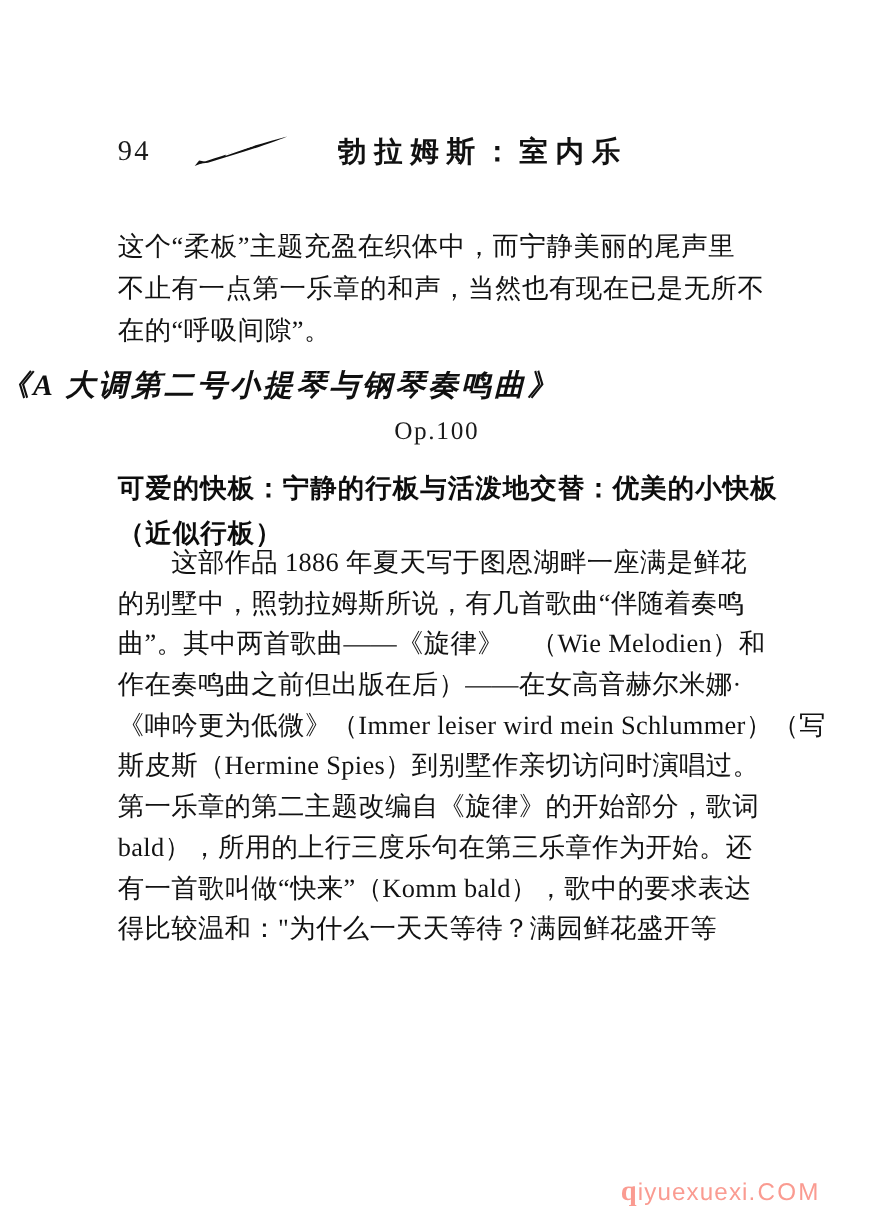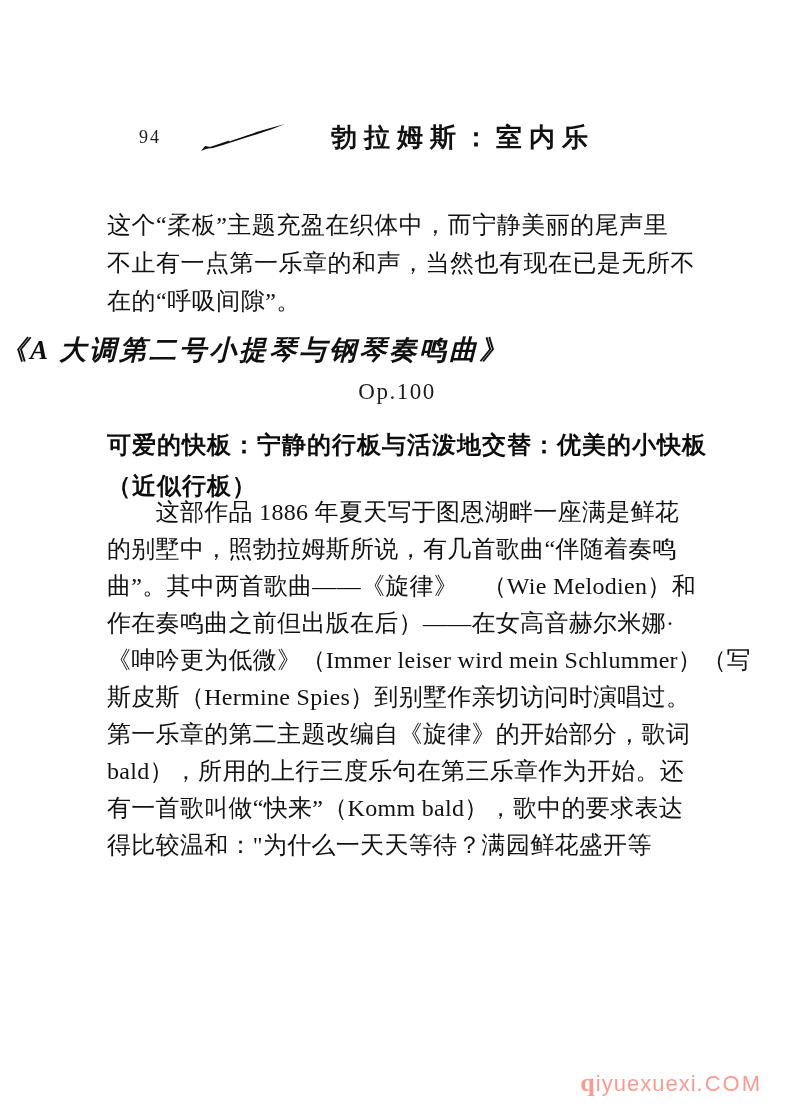--- a/index.html
+++ b/index.html
@@ -18,24 +18,23 @@
   .page-header {
     position: absolute;
     top: 120px;
     left: 107px;
     right: 107px;
     display: flex;
     align-items: center;
     height: 34px;
   }
   .page-number {
-    font-size: 18px;
+    font-size: 26px;
     letter-spacing: 2px;
     color: #1c1c1c;
-    margin-left: 32px;
   }
   .flourish {
     margin-left: 38px;
     margin-right: 40px;
     width: 92px;
     height: 30px;
     flex: 0 0 auto;
   }
   .book-title {
     font-size: 26px;
@@ -105,21 +104,21 @@
   .body-para .tline {
     font-size: 24px;
     line-height: 37px;
     letter-spacing: 0.3px;
     white-space: nowrap;
   }
   
   .watermark {
     position: absolute;
     top: 1068px;
-    right: 32px;
+    right: 48px;
     font-family: "Liberation Sans", "DejaVu Sans", sans-serif;
     font-size: 22px;
     letter-spacing: 1px;
     white-space: nowrap;
   }
   .watermark .wm-q {
     font-family: "Liberation Serif", "DejaVu Serif", serif;
     font-weight: bold;
     font-size: 26px;
   }

